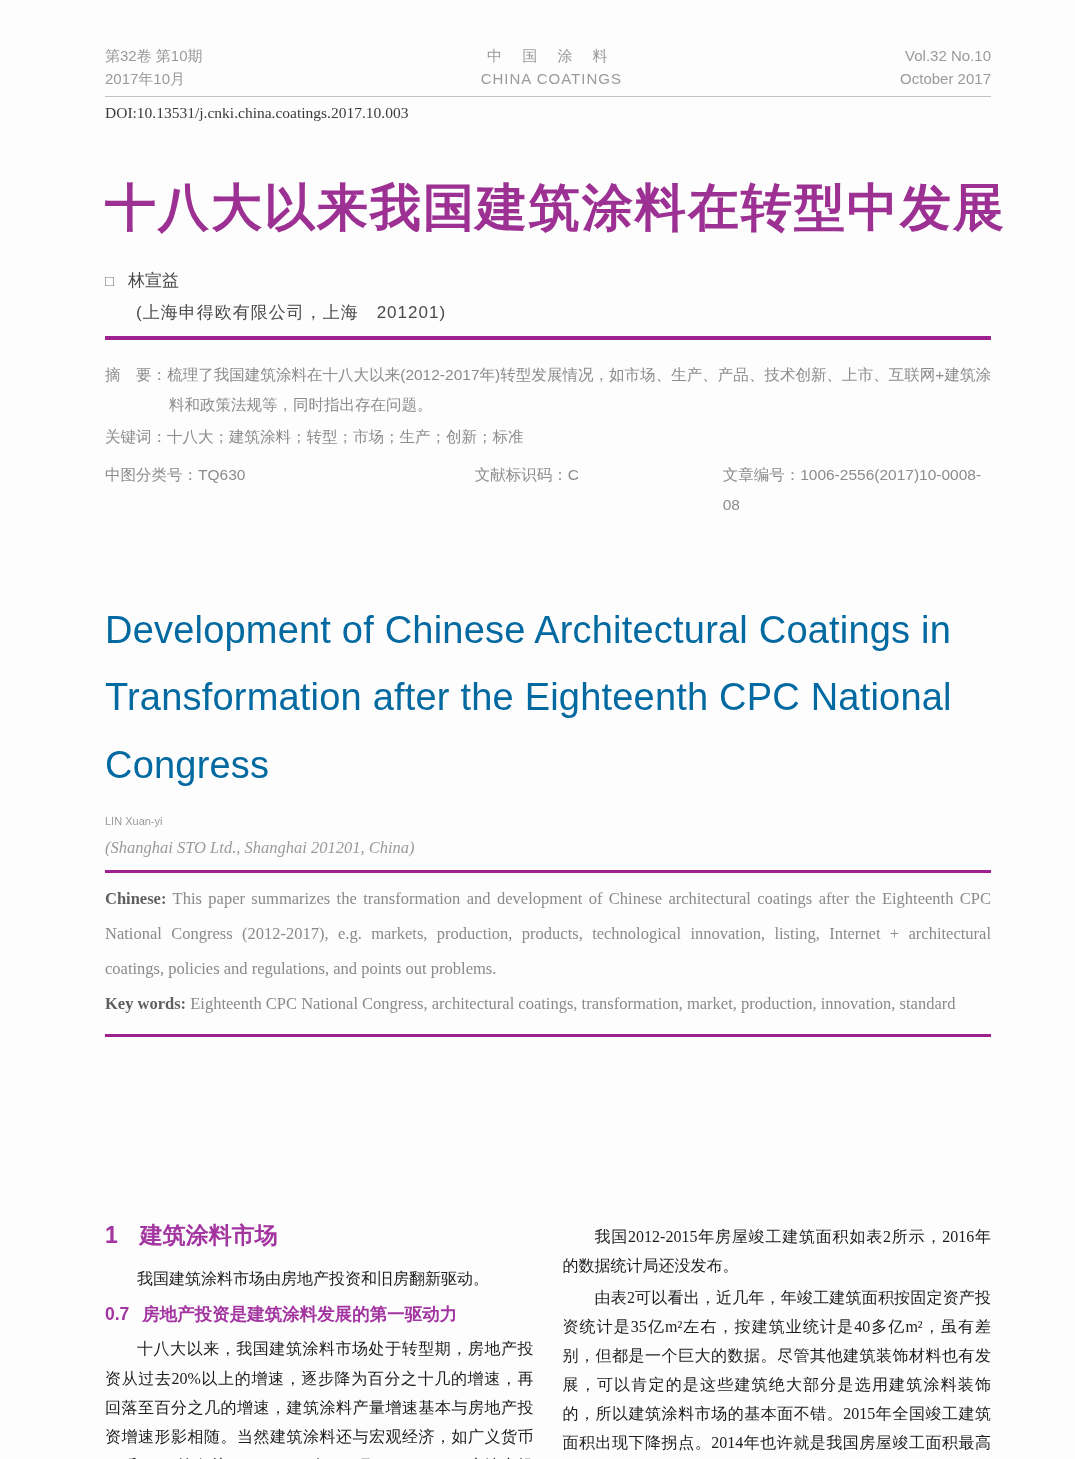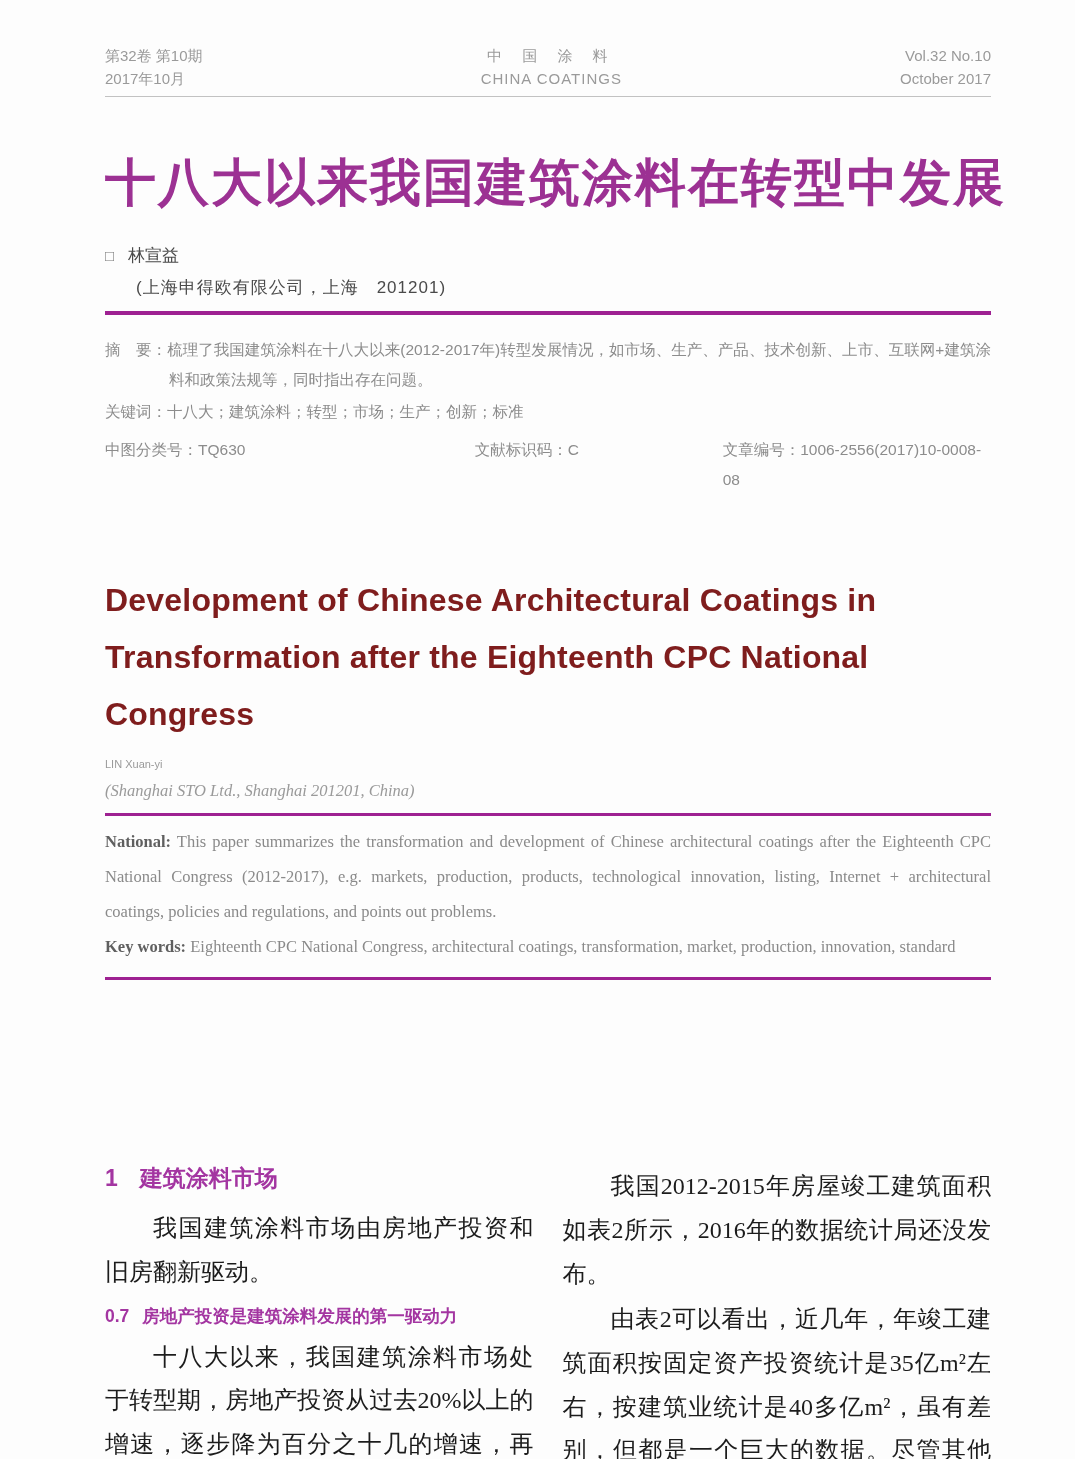--- a/index.html
+++ b/index.html
@@ -37,37 +37,37 @@
   .rule { height:4px; background:#9e2192; margin-top:12px; }
   .rule.thin { height:3px; }
   
   .abs-cn { margin-top:20px; color:#8c8c8c; font-size:15.5px; line-height:1.95; }
   .abs-cn .hang { padding-left:64px; text-indent:-64px; text-align:justify; }
   .abs-cn .kw { margin-top:2px; }
   .meta-row { display:flex; margin-top:8px;gap:29px; }
   .meta-row .m1 { width:350px; }
   .meta-row .m2 { width:225px; }
   
-  .title-en { margin-top:76px; font-size:32px; font-weight:bold; color:#7f1d1d;
+  .title-en { margin-top:76px; font-size:38px; font-weight:normal; color:#0369a1;
     line-height:1.78; letter-spacing:0.2px; }
   .author-en { margin-top:16px; font-size:11px; color:#9a9a9a; }
   .affil-en { margin-top:11px; font-size:16.5px; color:#9a9a9a;
     font-family:"Liberation Serif", serif; font-style:italic; }
   
   .abs-en { margin-top:9px; font-family:"Liberation Serif", serif; font-size:16.5px;
     color:#8a8a8a; line-height:2.12; text-align:justify; }
   .abs-en b { color:#5f5f5f; }
   
   .body-cols { display:flex; gap:29px; margin-top:183px; }
   .col { flex:1 1 0; min-width:0; }
   .h1 { color:#a335a1; font-size:23px; font-weight:bold; margin-bottom:13px; }
   .h1 .num { margin-right:22px; }
   .h2 { color:#a335a1; font-size:17.5px; font-weight:bold; margin:9px 0 8px 0; }
   .h2 .num { margin-right:13px; }
-  .para { font-family:"Liberation Serif", serif; font-size:24px; color:#1c1c1c;
+  .para { font-family:"Liberation Serif", serif; font-size:16px; color:#1c1c1c;
     line-height:1.82; text-align:justify; text-indent:2em; }
   .col-right .para { margin-top:2px; }
 </style>
 </head>
 <body>
 
 <div class="page">
 
   <div class="jheader">
     <div class="cell left">
@@ -76,20 +76,21 @@
     </div>
     <div class="cell center">
       <div class="cn">中 国 涂 料</div>
       <div class="en">CHINA COATINGS</div>
     </div>
     <div class="cell right">
       <div>Vol.32  No.10</div>
       <div>October  2017</div>
     </div>
   </div>
+  <div class="doi">DOI:10.13531/j.cnki.china.coatings.2017.10.003</div>
 
 
   <div class="title-cn">十八大以来我国建筑涂料在转型中发展</div>
 
   <div class="author-cn">
     <span class="marker">□</span><span>林宣益</span>
   </div>
   <div class="affil-cn">(上海申得欧有限公司，上海　201201)</div>
 
   <div class="rule"></div>
@@ -117,21 +118,21 @@
   <div class="title-en">
     <div>Development of Chinese Architectural Coatings in</div>
     <div>Transformation after the Eighteenth CPC National Congress</div>
   </div>
   <div class="author-en">LIN Xuan-yi</div>
   <div class="affil-en">(Shanghai STO Ltd., Shanghai 201201, China)</div>
 
   <div class="rule thin"></div>
 
   <div class="abs-en">
-    <div><b>National:</b><span> This paper summarizes the transformation and development of Chinese architectural coatings after the Eighteenth CPC National Congress (2012-2017), e.g. markets, production, products, technological innovation, listing, Internet + architectural coatings, policies and regulations, and points out problems.</span></div>
+    <div><b>Chinese:</b><span> This paper summarizes the transformation and development of Chinese architectural coatings after the Eighteenth CPC National Congress (2012-2017), e.g. markets, production, products, technological innovation, listing, Internet + architectural coatings, policies and regulations, and points out problems.</span></div>
     <div><b>Key words:</b><span> Eighteenth CPC National Congress, architectural coatings, transformation, market, production, innovation, standard</span></div>
   </div>
 
   <div class="rule thin"></div>
 
   <div class="body-cols">
     <div class="col col-left">
       <div class="h1">
         <span class="num">1</span><span>建筑涂料市场</span>
       </div>

